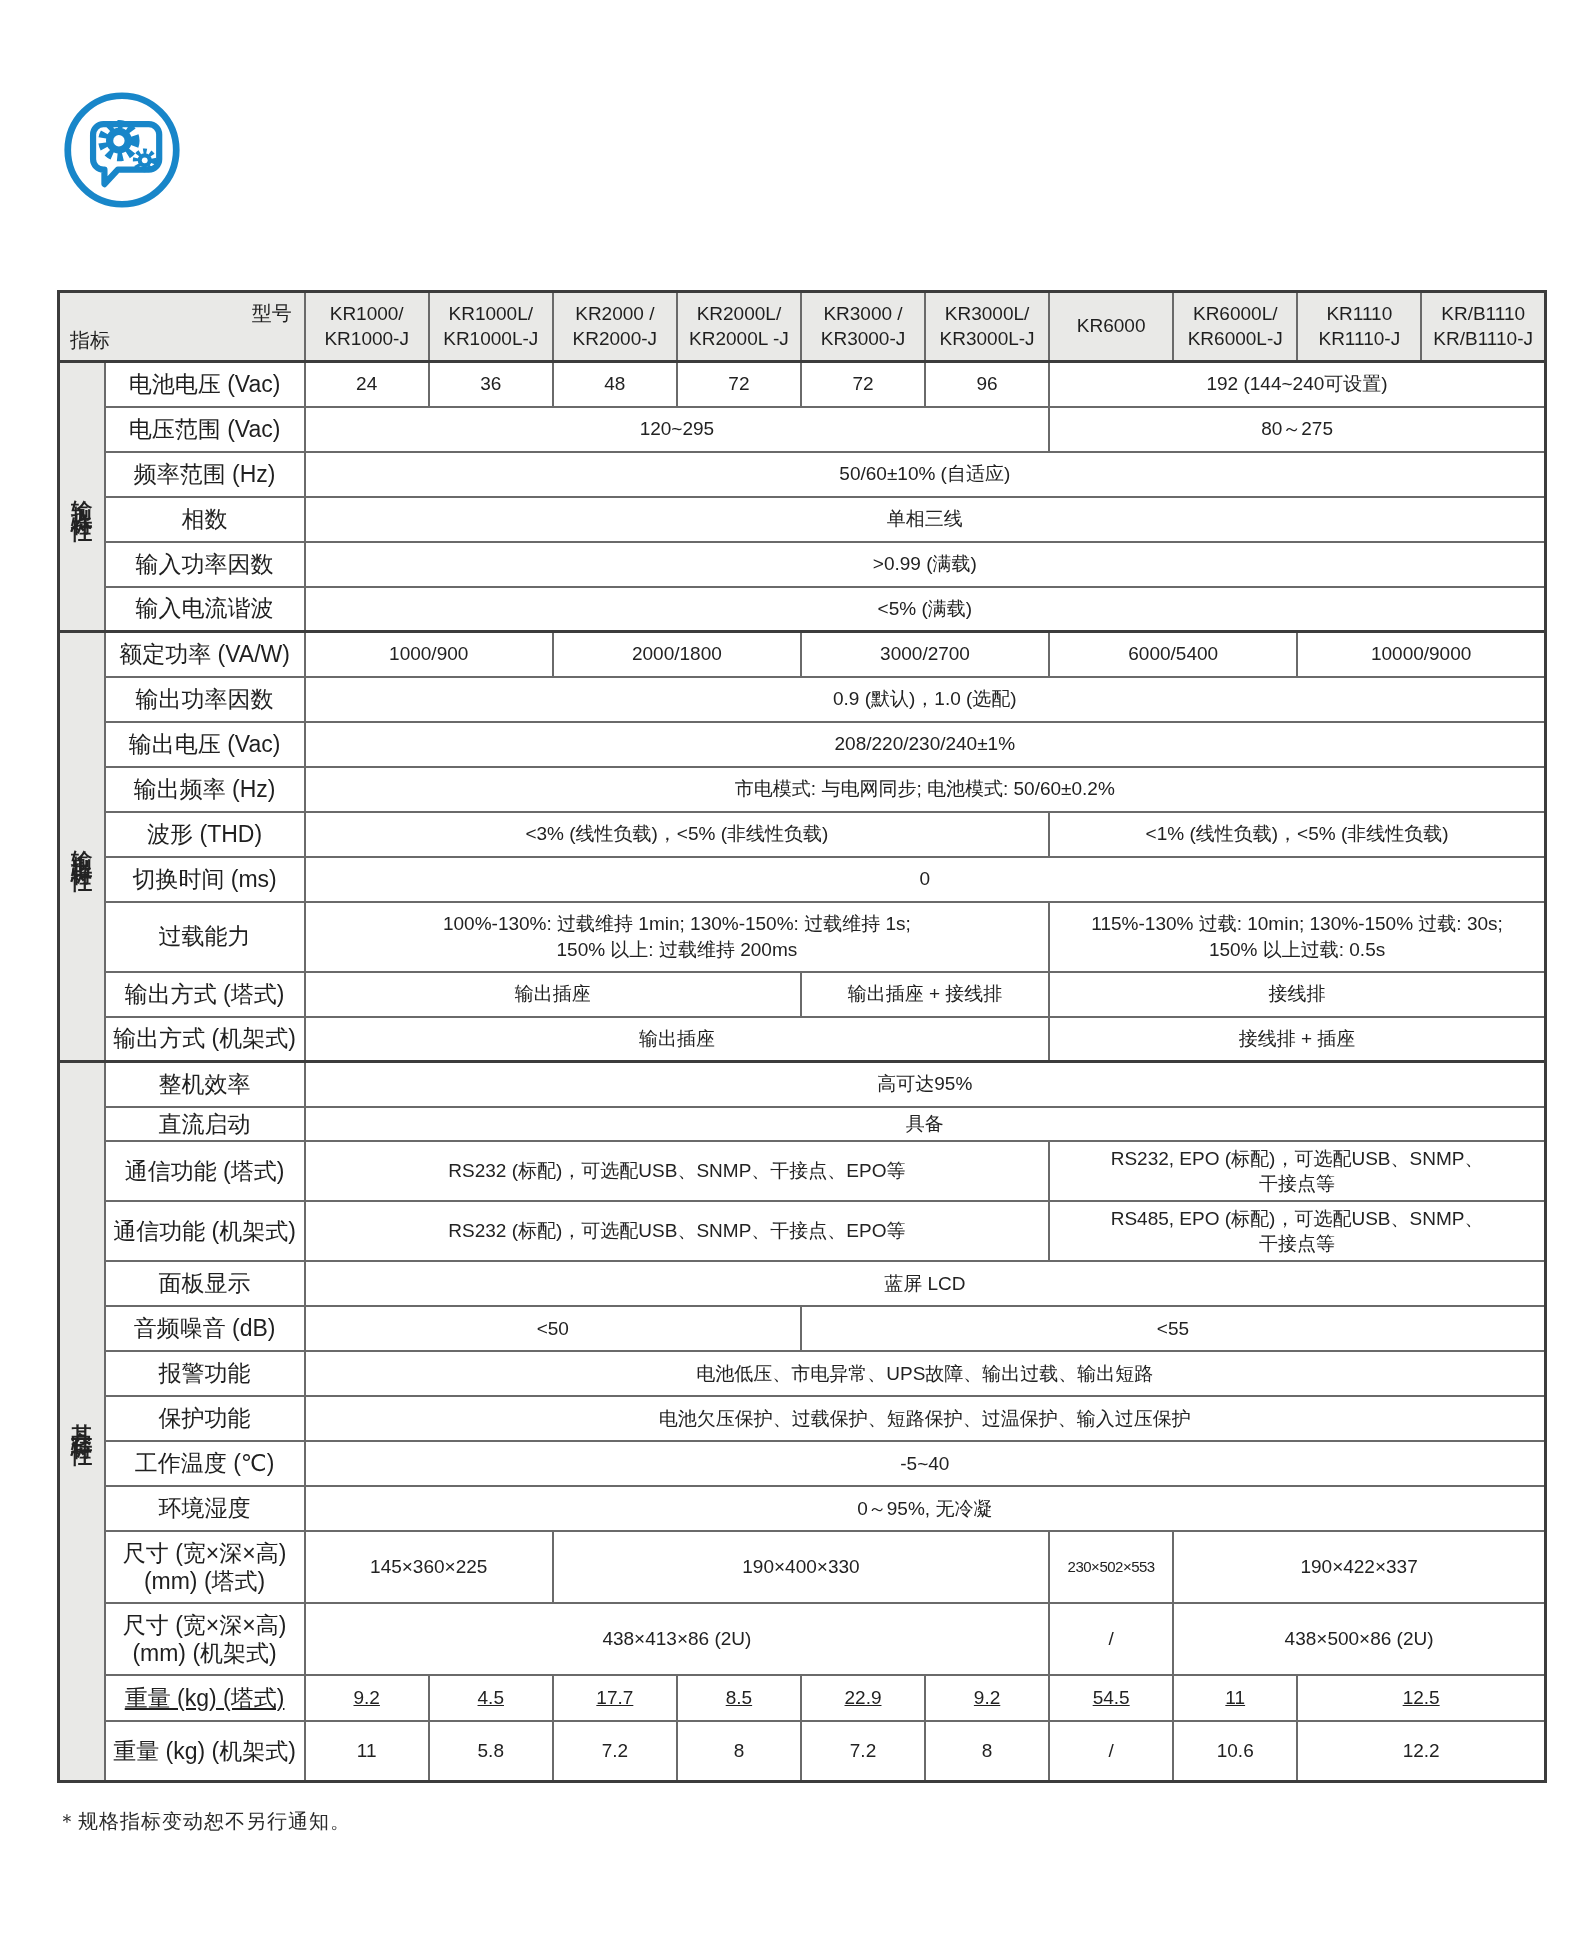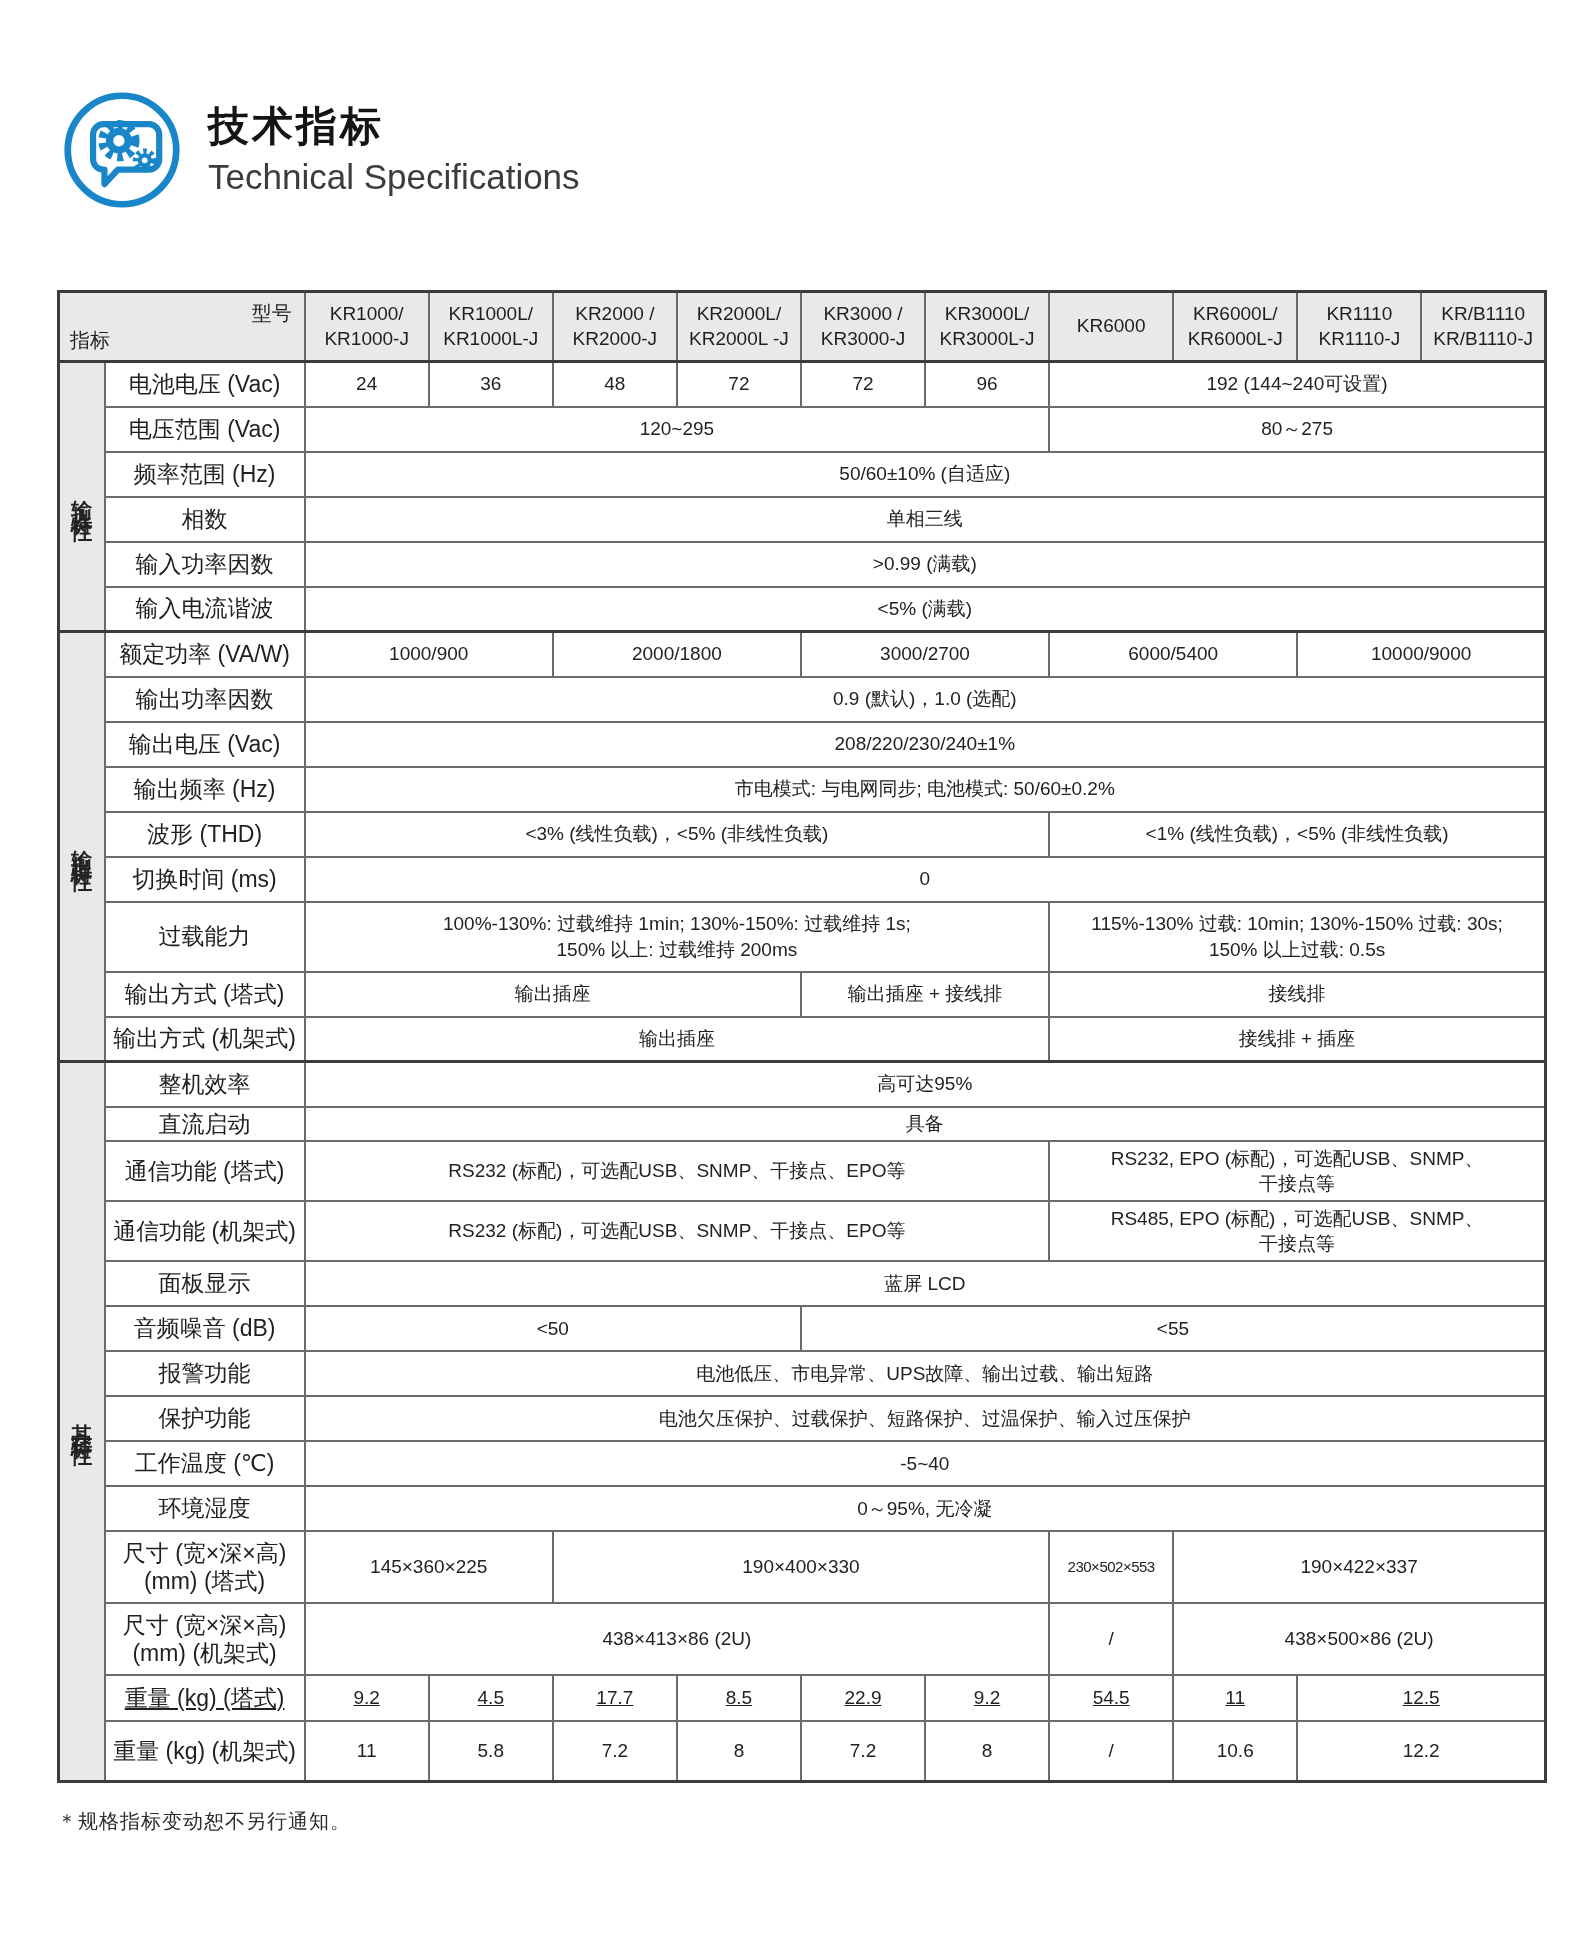--- a/index.html
+++ b/index.html
@@ -54,24 +54,20 @@
         <circle cx="60" cy="60" r="52.5" fill="none" stroke="currentColor" stroke-width="6.5"></circle>
         <path d="M42 35 h44 a10 10 0 0 1 10 10 v24 a10 10 0 0 1 -10 10 H56 l-13 14 v-14 h-1 a10 10 0 0 1 -10 -10 V45 a10 10 0 0 1 10 -10 z" fill="none" stroke="currentColor" stroke-width="6" stroke-linejoin="round"></path>
         <circle cx="57" cy="51" r="15.5" fill="none" stroke="currentColor" stroke-width="9" stroke-dasharray="5.4 4.8"></circle>
         <circle cx="57" cy="51" r="12.5" fill="currentColor"></circle>
         <circle cx="57" cy="51" r="5.5" fill="#ffffff"></circle>
         <circle cx="82" cy="70" r="8.5" fill="none" stroke="currentColor" stroke-width="6" stroke-dasharray="3.2 3.2"></circle>
         <circle cx="82" cy="70" r="6.8" fill="currentColor"></circle>
         <circle cx="82" cy="70" r="2.8" fill="#ffffff"></circle>
       </svg>
     </div>
-    <div class="titles">
-      <div class="zh">技术指标</div>
-      <div class="en">Technical Specifications</div>
-    </div>
   </div>
 
   <table class="spec-table">
     <colgroup>
       <col style="width:46px">
         <col style="width:200px">
       <col style="width:124px">
         <col style="width:124px">
         <col style="width:124px">
         <col style="width:124px">

